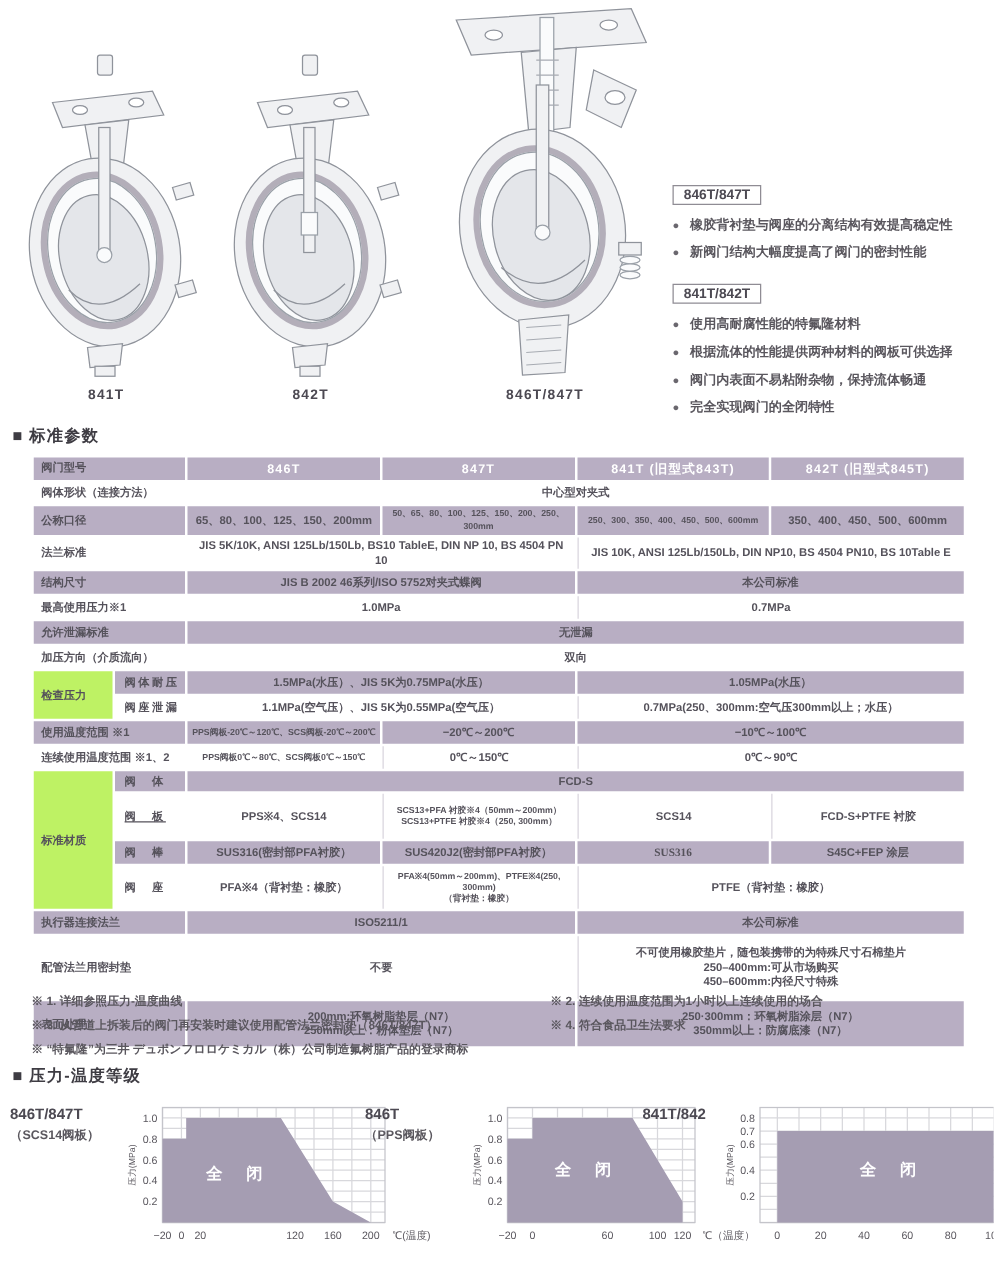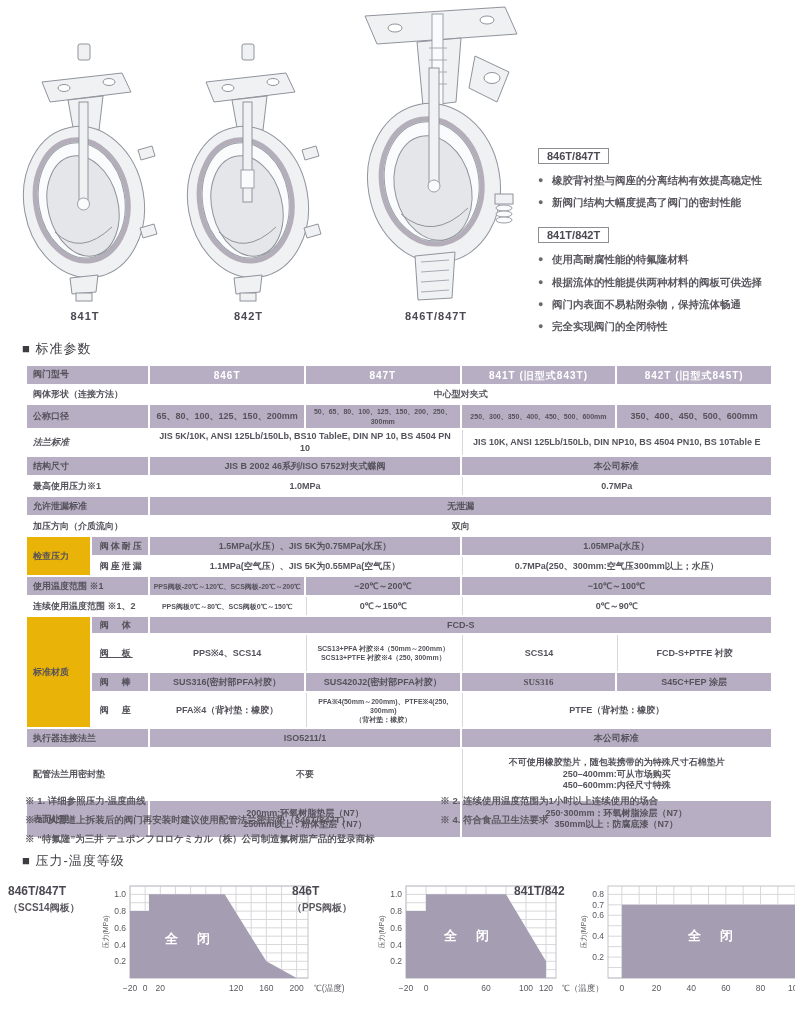--- a/index.html
+++ b/index.html
@@ -20,32 +20,32 @@
 
   
   #features{position:absolute;left:538px;top:146px;width:252px;}
   .badge{display:inline-block;border:1px solid #8f8c94;padding:1px 8px;
          font-size:11px;font-weight:bold;color:#4c4952;margin-bottom:9px;}
   .feat-group{margin-bottom:16px;}
   .bullet{display:flex;font-size:10.5px;line-height:1.35;color:#5a575e;margin-bottom:8px;font-weight:bold;}
   .bullet .dot{flex:0 0 14px;color:#6a676e;font-size:9px;padding-top:1px;}
 
   
-  .sec-heading{position:absolute;left:22px;font-size:13px;font-weight:normal;color:#3e3c43;letter-spacing:1px;}
+  .sec-heading{position:absolute;left:10px;font-size:13px;font-weight:bold;color:#3e3c43;letter-spacing:1px;}
 
   
   #spec-table-wrap{position:absolute;left:25px;top:364px;width:748px;}
   table.spec{border-collapse:separate;border-spacing:2px;table-layout:fixed;width:748px;
              font-size:9px;font-weight:bold;color:#55525b;}
   table.spec td{padding:1px 3px;text-align:center;vertical-align:middle;line-height:1.3;
                 white-space:pre-line;overflow:hidden;}
   table.spec td.label{text-align:left;padding-left:6px;margin-left:16px;}
   table.spec td.sub{text-align:left;padding-left:8px;letter-spacing:2px;}
   tr.shade td{background:#b8aec3;}
-  table.spec td.plain{background:#eab308;}
+  table.spec td.plain{background:#bef264;}
   table.spec td.model{color:#fff;font-size:10px;letter-spacing:1px;}
   table.spec td.small{font-size:7px;}
   tr.noshade td.vsep{border-left:1px solid #d9d5de;}
 
   
   #footnotes{position:absolute;left:25px;top:795px;width:755px;font-size:9.5px;
              font-weight:bold;color:#5a575e;}
   .fn-line{display:flex;margin-bottom:6px;}
   .fn-left{flex:0 0 55%;}
   .fn-right{flex:1;}
@@ -190,21 +190,21 @@
             <td colspan="4" style="height: 15px; margin-top: 20px;">中心型对夹式</td>
           </tr>
           <tr class="shade">
             <td class="label" colspan="2" style="height: 21px;">公称口径</td>
             <td style="height: 21px;">65、80、100、125、150、200mm</td>
             <td class="small" style="height: 21px;">50、65、80、100、125、150、200、250、300mm</td>
             <td class="small" style="height: 21px;">250、300、350、400、450、500、600mm</td>
             <td style="height: 21px;">350、400、450、500、600mm</td>
           </tr>
           <tr class="noshade">
-            <td class="label" colspan="2" style="height: 16px; font-style: italic;">法兰标准</td>
+            <td class="label" colspan="2" style="height: 16px;">法兰标准</td>
             <td colspan="2" style="height: 16px;">JIS 5K/10K, ANSI 125Lb/150Lb, BS10 TableE, DIN NP 10, BS 4504 PN 10</td>
             <td colspan="2" class="vsep" style="height: 16px;">JIS 10K, ANSI 125Lb/150Lb, DIN NP10, BS 4504 PN10, BS 10Table E</td>
           </tr>
           <tr class="shade">
             <td class="label" colspan="2" style="height: 16px;">结构尺寸</td>
             <td colspan="2" style="height: 16px;">JIS B 2002 46系列/ISO 5752对夹式蝶阀</td>
             <td colspan="2" style="height: 16px;">本公司标准</td>
           </tr>
           <tr class="noshade">
             <td class="label" colspan="2" style="height: 16px;">最高使用压力※1</td>

